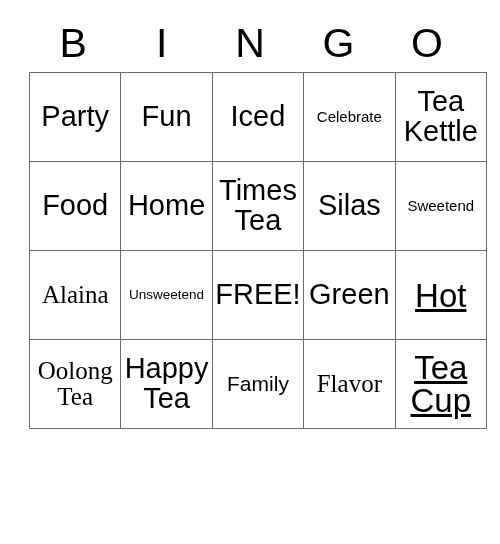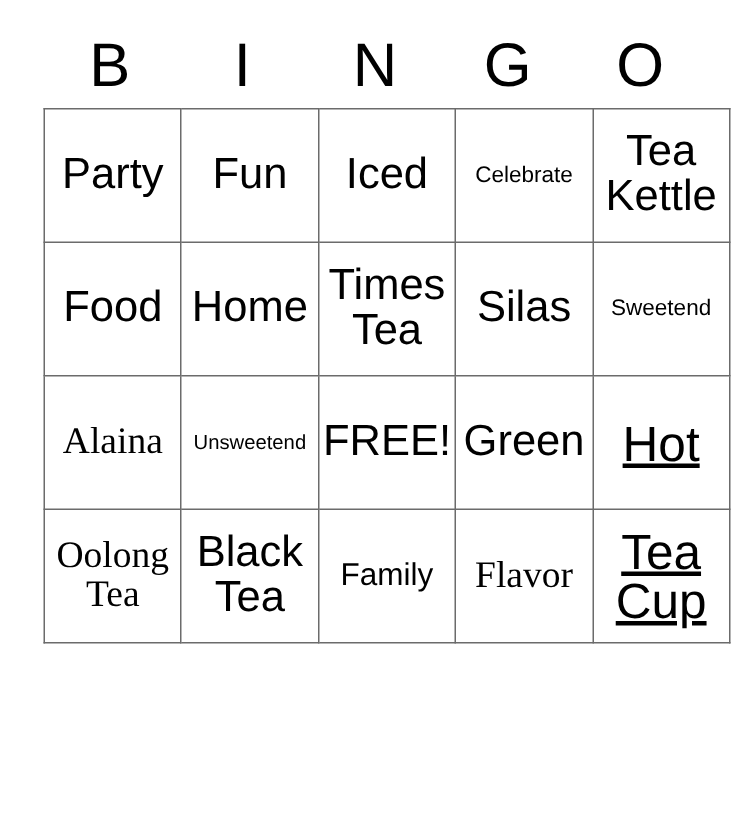--- a/index.html
+++ b/index.html
@@ -142,21 +142,21 @@
         <td>
             <span class="cell-text fs-xxl">Hot</span>
           </td>
       </tr>
       <tr>
         <td>
             <span class="cell-text fs-lg">Oolong
 Tea</span>
           </td>
         <td>
-            <span class="cell-text fs-xl">Black
+            <span class="cell-text fs-xl">Happy
 Tea</span>
           </td>
         <td>
             <span class="cell-text fs-md">Family</span>
           </td>
         <td>
             <span class="cell-text fs-lg">Flavor</span>
           </td>
         <td>
             <span class="cell-text fs-xxl">Tea

